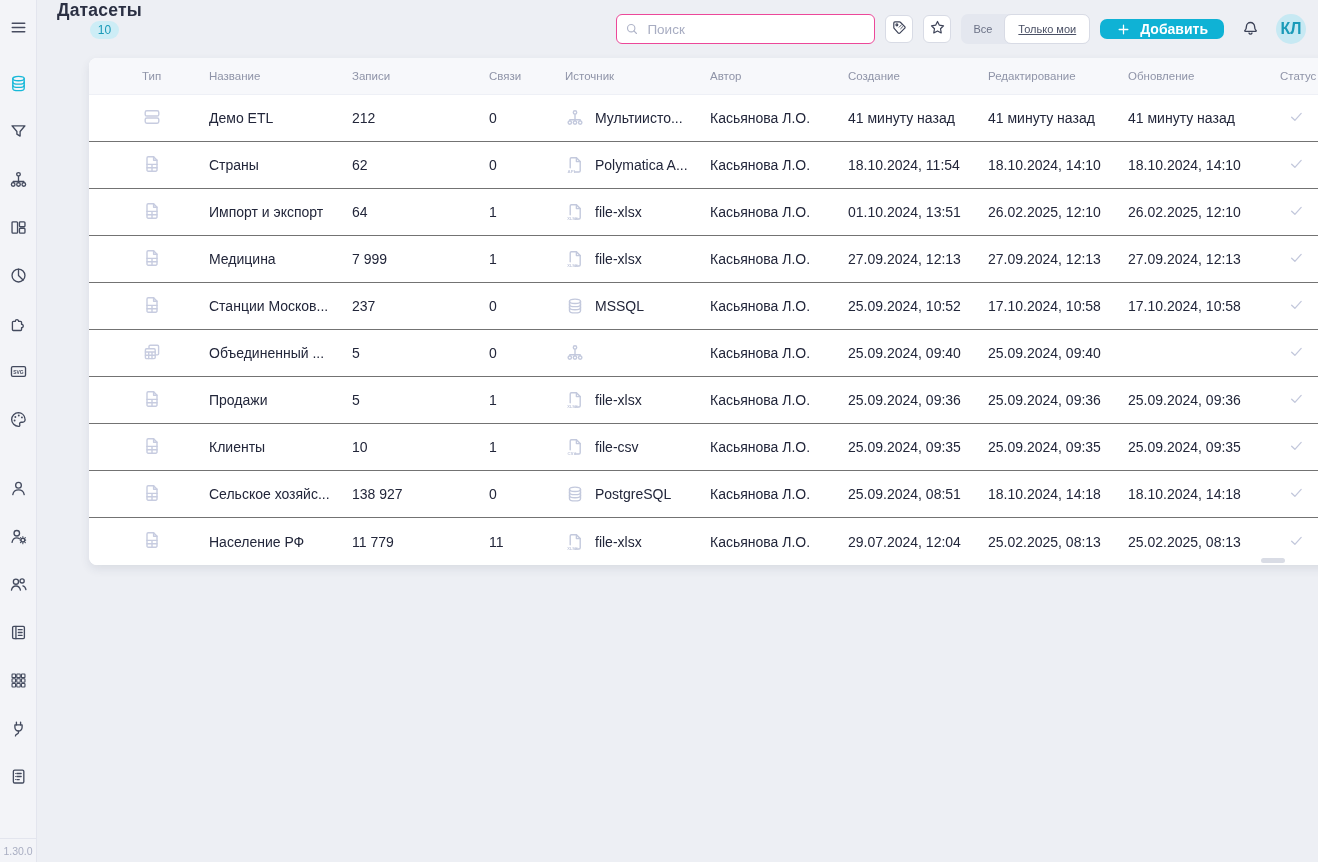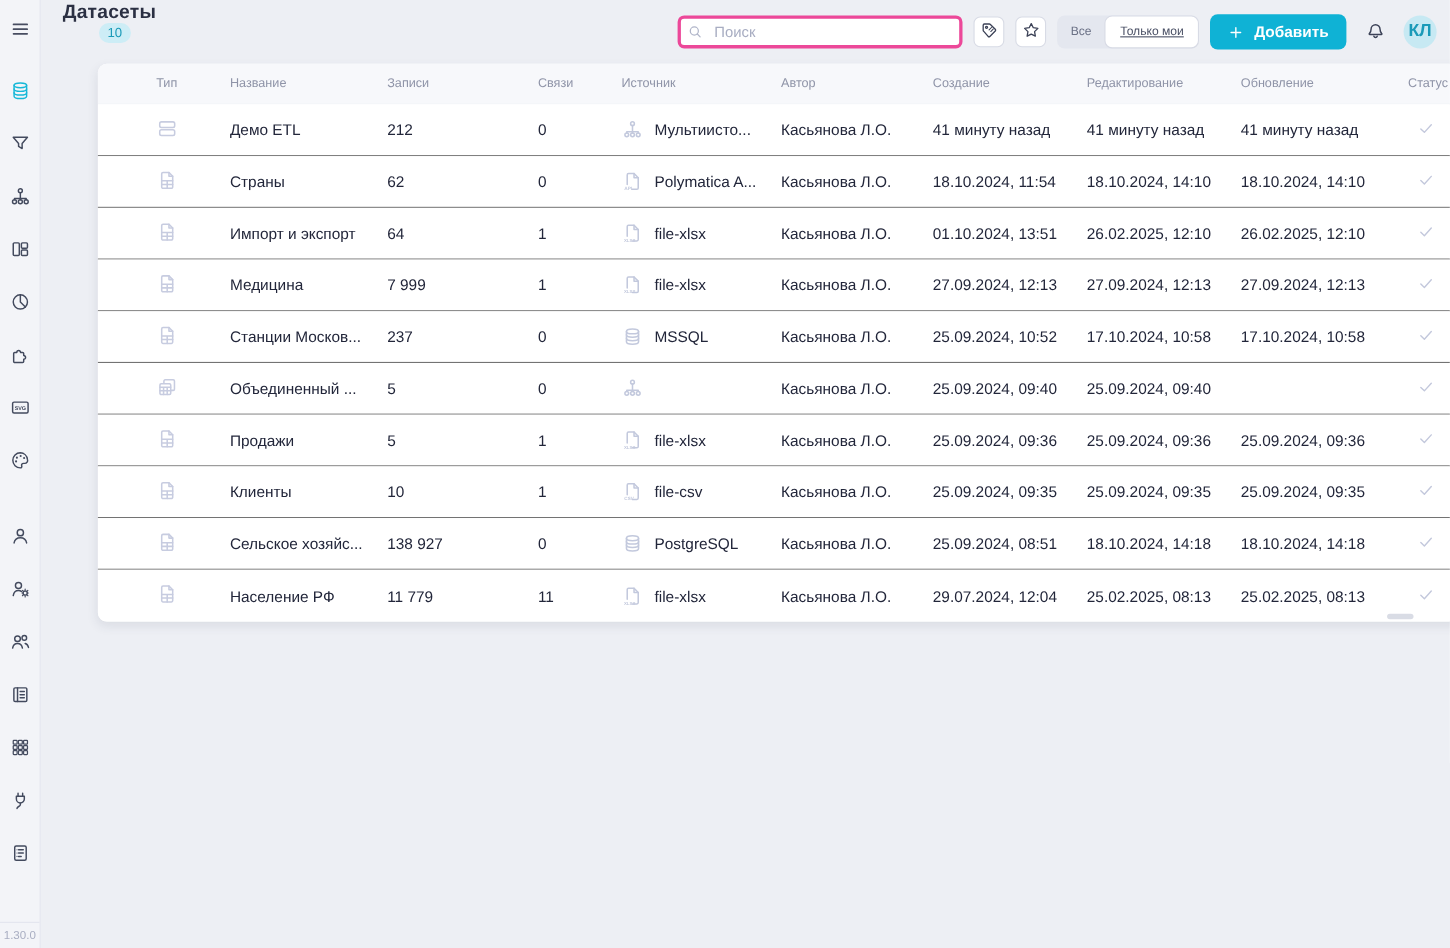--- a/index.html
+++ b/index.html
@@ -45,42 +45,42 @@
     margin-left:10px; background:#cdedf6; color:#1a9ab8;
     font-size:12px; padding:3px 8px; border-radius:10px; line-height:1;
   }
   .header-right { position:absolute; right:12px; top:0; height:58px; display:flex; align-items:center; }
   .search-wrap { position:relative; width:259px; height:30px; }
   .search-wrap .sicon {
     position:absolute; left:8px; top:7px; width:16px; height:16px; color:#b0b5c9; pointer-events:none;
   }
   .search-wrap .sicon svg { width:16px; height:16px; }
   .search-input {
-    width:259px; height:30px; border:3px solid #ec4899; border-radius:6px;
+    width:259px; height:30px; border:1px solid #ec4899; border-radius:6px;
     background:#fff; padding:0 10px 0 30px; font-size:13.5px; color:#22263a; outline:none;
     font-family:"Liberation Sans", sans-serif;
   }
   .search-input::placeholder { color:#a8adc2; }
   .icon-btn {
     width:28px; height:28px; margin-left:10px; background:#fff;
     border:1px solid #d8dbe5; border-radius:6px; display:flex; align-items:center; justify-content:center;
     color:#3c4257; cursor:pointer;
   }
   .icon-btn svg { width:17px; height:17px; }
   .segmented {
     margin-left:10px; height:30px; background:#e4e7ef; border-radius:7px;
     display:flex; align-items:center; font-size:11px;
   }
   .seg-option { padding:0 12px; color:#6b7186; cursor:pointer; line-height:30px; }
   .seg-option.selected {
     background:#fff; border:1px solid #d8dbe5; border-radius:7px; height:30px;
     line-height:28px; color:#4a5065; padding:0 13px;text-decoration:underline;
   }
   .add-btn {
-    margin-left:10px; height:32px; padding:0 16px; background:#0fb2d5; border:none;
+    margin-left:10px; height:20px; padding:0 16px; background:#0fb2d5; border:none;
     border-radius:7px; color:#fff; font-size:14px; font-weight:bold;
     display:flex; align-items:center; gap:9px; cursor:pointer;
     font-family:"Liberation Sans", sans-serif;
   }
   .add-btn .plus { width:15px; height:15px; display:inline-flex; }
   .add-btn .plus svg { width:15px; height:15px; }
   .bell-btn { margin-left:14px; width:24px; height:24px; color:#3c4257; display:flex;
     align-items:center; justify-content:center; cursor:pointer; background:none; border:none; }
   .bell-btn svg { width:19px; height:19px; }
   .avatar {

